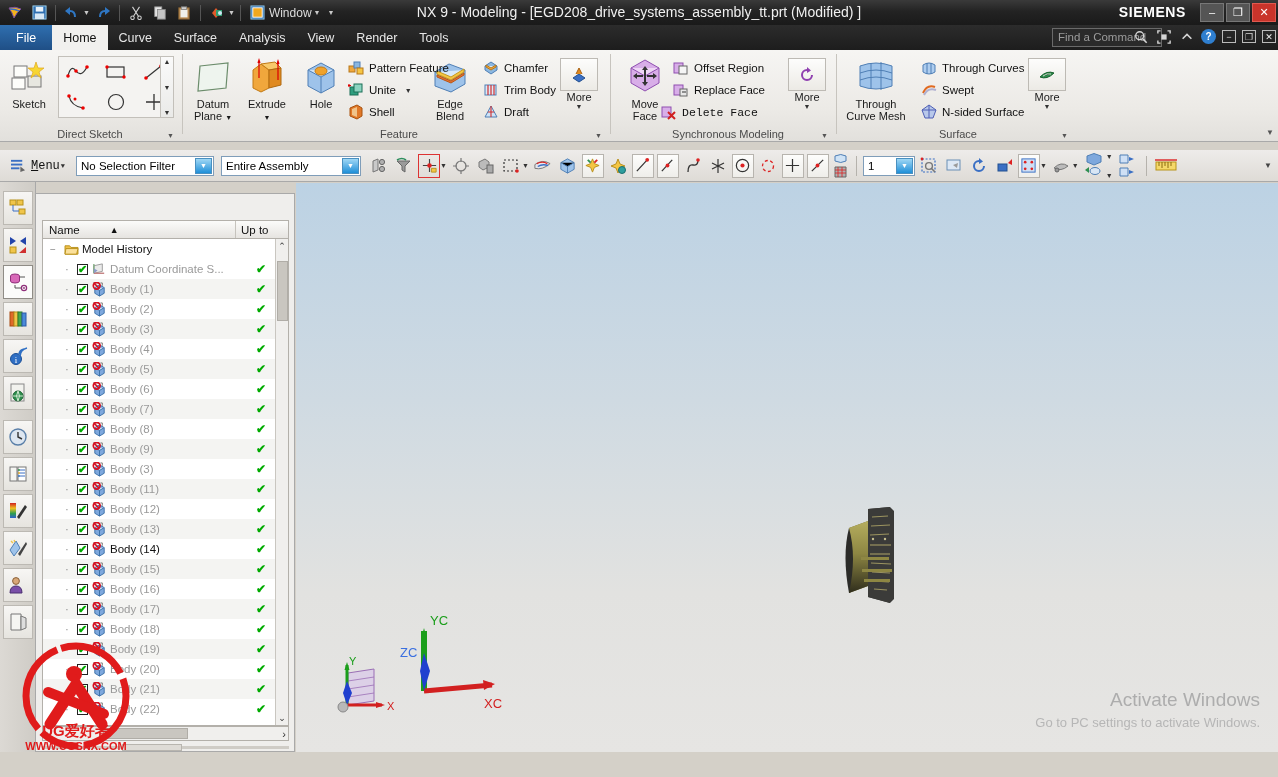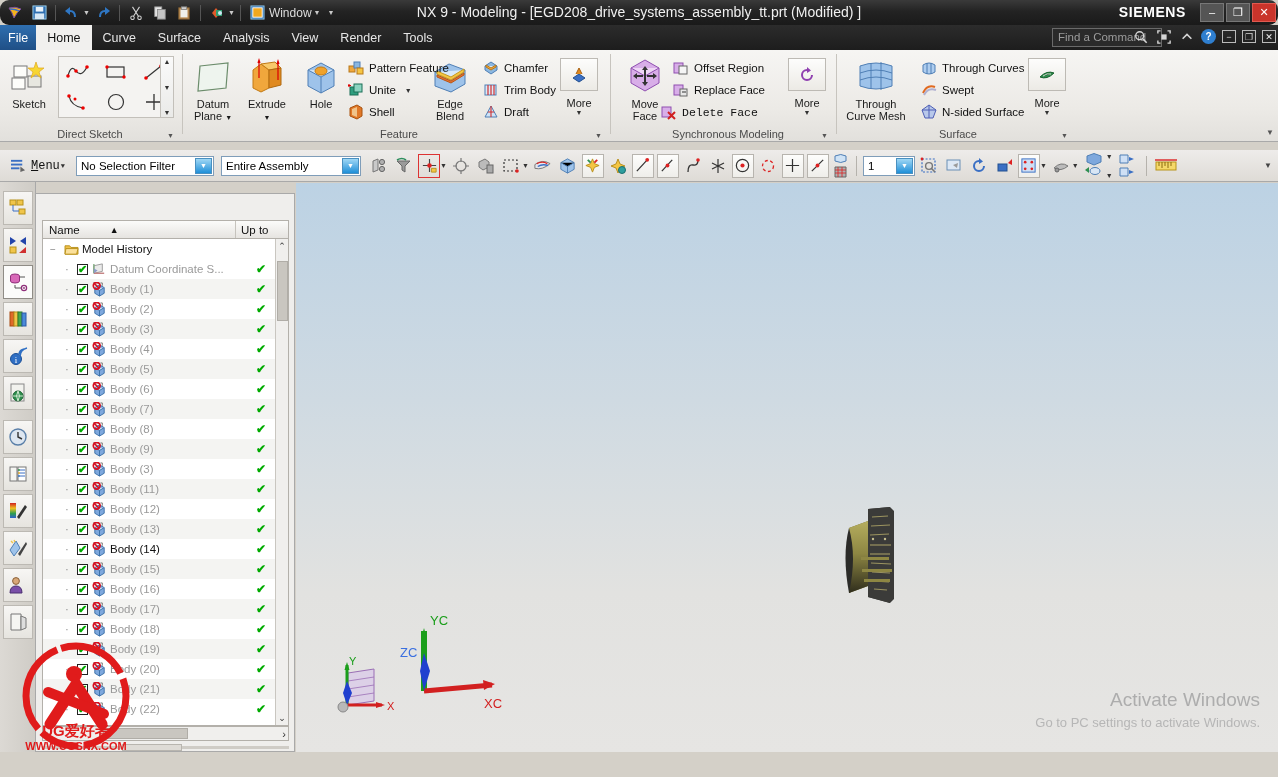--- a/index.html
+++ b/index.html
@@ -10,21 +10,20 @@
     font-size:12px; background:#d4d0c8;
     -webkit-font-smoothing:antialiased;
   }
   .app { position:relative; width:1278px; height:777px; }
 
   
   .titlebar{
     position:absolute; left:0; top:0; width:1278px; height:25px;
     background:linear-gradient(to bottom,#3a3a3a 0%,#232323 45%,#1a1a1a 100%);
     color:#e8e8e8;
-    border-radius:9px;
   }
   .tb-qat{ position:absolute; left:4px; top:1px; height:23px; display:flex; align-items:center; gap:2px;}
   .qbtn{ width:22px; height:21px; display:flex; align-items:center; justify-content:center;
          border-radius:2px; font-size:13px; color:#d8d8d8; }
   .qsep{ width:1px; height:16px; background:#555; margin:0 3px; }
   .tb-caret{ font-size:7px; color:#c9c9c9; margin-left:-2px; }
   .tb-window{ display:flex; align-items:center; gap:4px; color:#dcdcdc; font-size:12px; padding-left:4px;}
   .tb-title{
     position:absolute; left:0; top:0; width:1278px; height:25px; line-height:25px;
     text-align:center; font-size:14px; color:#f0f0f0; pointer-events:none;
@@ -38,21 +37,21 @@
            background:#555; border:1px solid #777; color:#fff; font-size:11px; line-height:1;}
   .winbtn.close{ background:#c9342b; border-color:#e05a50; }
 
   
   .tabbar{
     position:absolute; left:0; top:25px; width:1278px; height:25px;
     background:linear-gradient(to bottom,#2c2c2c,#1d1d1d);
     display:flex; align-items:stretch; color:#e6e6e6;
   }
   .tab{ padding:0 11px; display:flex; align-items:center; font-size:12.5px; height:25px; }
-  .tab.file{ background:linear-gradient(to bottom,#2f6fb0,#1f4f86); color:#fff; padding:0 8px;}
+  .tab.file{ background:linear-gradient(to bottom,#2f6fb0,#1f4f86); color:#fff; padding:0 16px;}
   .tab.active{ background:#f1f0ee; color:#111; }
   .findbox{
     position:absolute; right:116px; top:3px; width:110px; height:19px;
     background:#2a2a2a; border:1px solid #6a6a6a; color:#9b9b9b;
     font-size:11.5px; line-height:17px; padding-left:5px;
   }
   .tb-icons{ position:absolute; right:2px; top:3px; display:flex; align-items:center; gap:6px; }
   .ti{ width:17px;height:17px; display:flex;align-items:center;justify-content:center; color:#d6d6d6; font-size:12px;}
   .ti.help{ background:#2f7fd0; border-radius:50%; color:#fff; font-size:10px; font-weight:bold; width:15px;height:15px;}
   .ti.sq{ border:1px solid #bbb; width:14px;height:13px; font-size:9px;}
@@ -73,21 +72,21 @@
   .gsep{ position:absolute; top:4px; width:1px; height:80px; background:#c7c4be; }
 
   .bigbtn{ position:absolute; width:54px; text-align:center; top:4px; }
   .bigbtn .ic{ height:42px; display:flex; align-items:flex-end; justify-content:center; }
   .bigbtn .lb{ font-size:11px; color:#1a1a1a; line-height:12px; margin-top:2px;}
   .smrow{ position:absolute; display:flex; align-items:center; gap:5px; height:20px; font-size:11.5px; color:#111;}
   .smrow .ic{ width:17px;height:17px; display:flex;align-items:center;justify-content:center;}
   .morebtn{ position:absolute; width:38px; text-align:center; top:8px;}
   .morebtn .box{ width:38px;height:33px;border:1px solid #bdbab4; background:linear-gradient(to bottom,#fdfdfc,#eceae5);
                  display:flex;align-items:center;justify-content:center; }
-  .morebtn .lb{ font-size:11px; color:#1a1a1a; margin-top:6px;}
+  .morebtn .lb{ font-size:11px; color:#1a1a1a; margin-top:0;}
   .morebtn .ar{ font-size:7px; color:#333; }
 
   .sketchpal{
     position:absolute; left:58px; top:6px; width:116px; height:62px;
     border:1px solid #c3c0ba; background:#f4f3f1;
     display:grid; grid-template-columns:1fr 1fr 1fr; grid-template-rows:1fr 1fr;
   }
   .sketchpal div{ display:flex; align-items:center; justify-content:center; }
   .palscroll{ position:absolute; left:160px; top:6px; width:14px; height:62px;
               border:1px solid #c3c0ba; background:linear-gradient(to bottom,#fafafa,#eaeae8);

